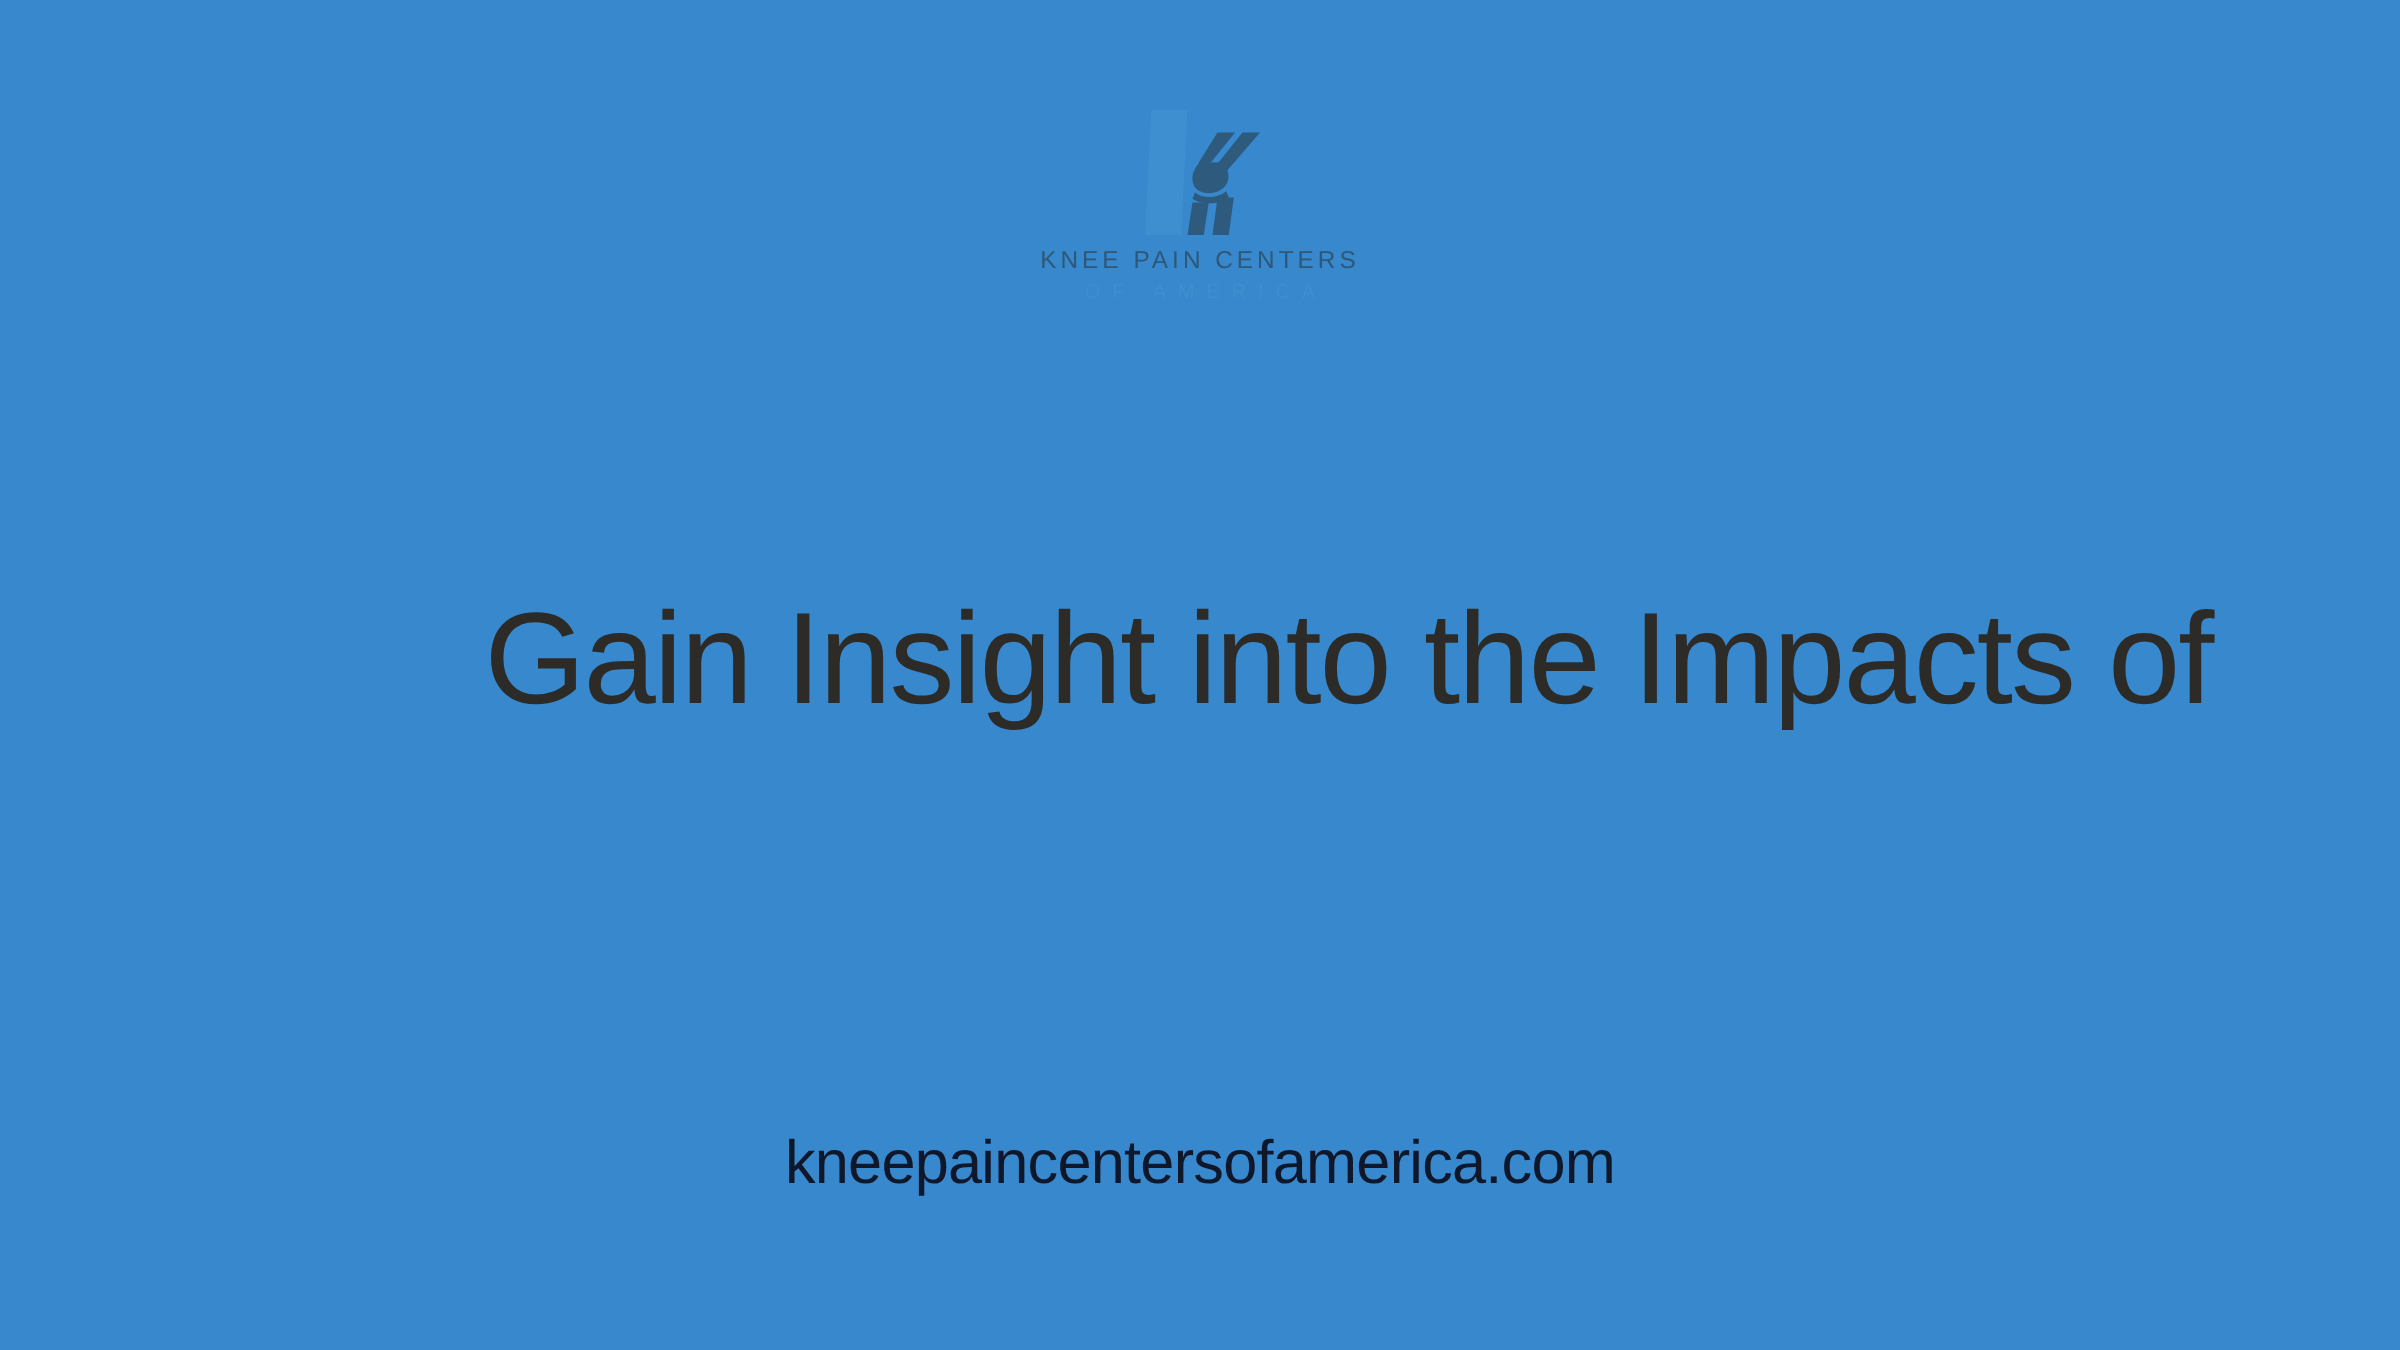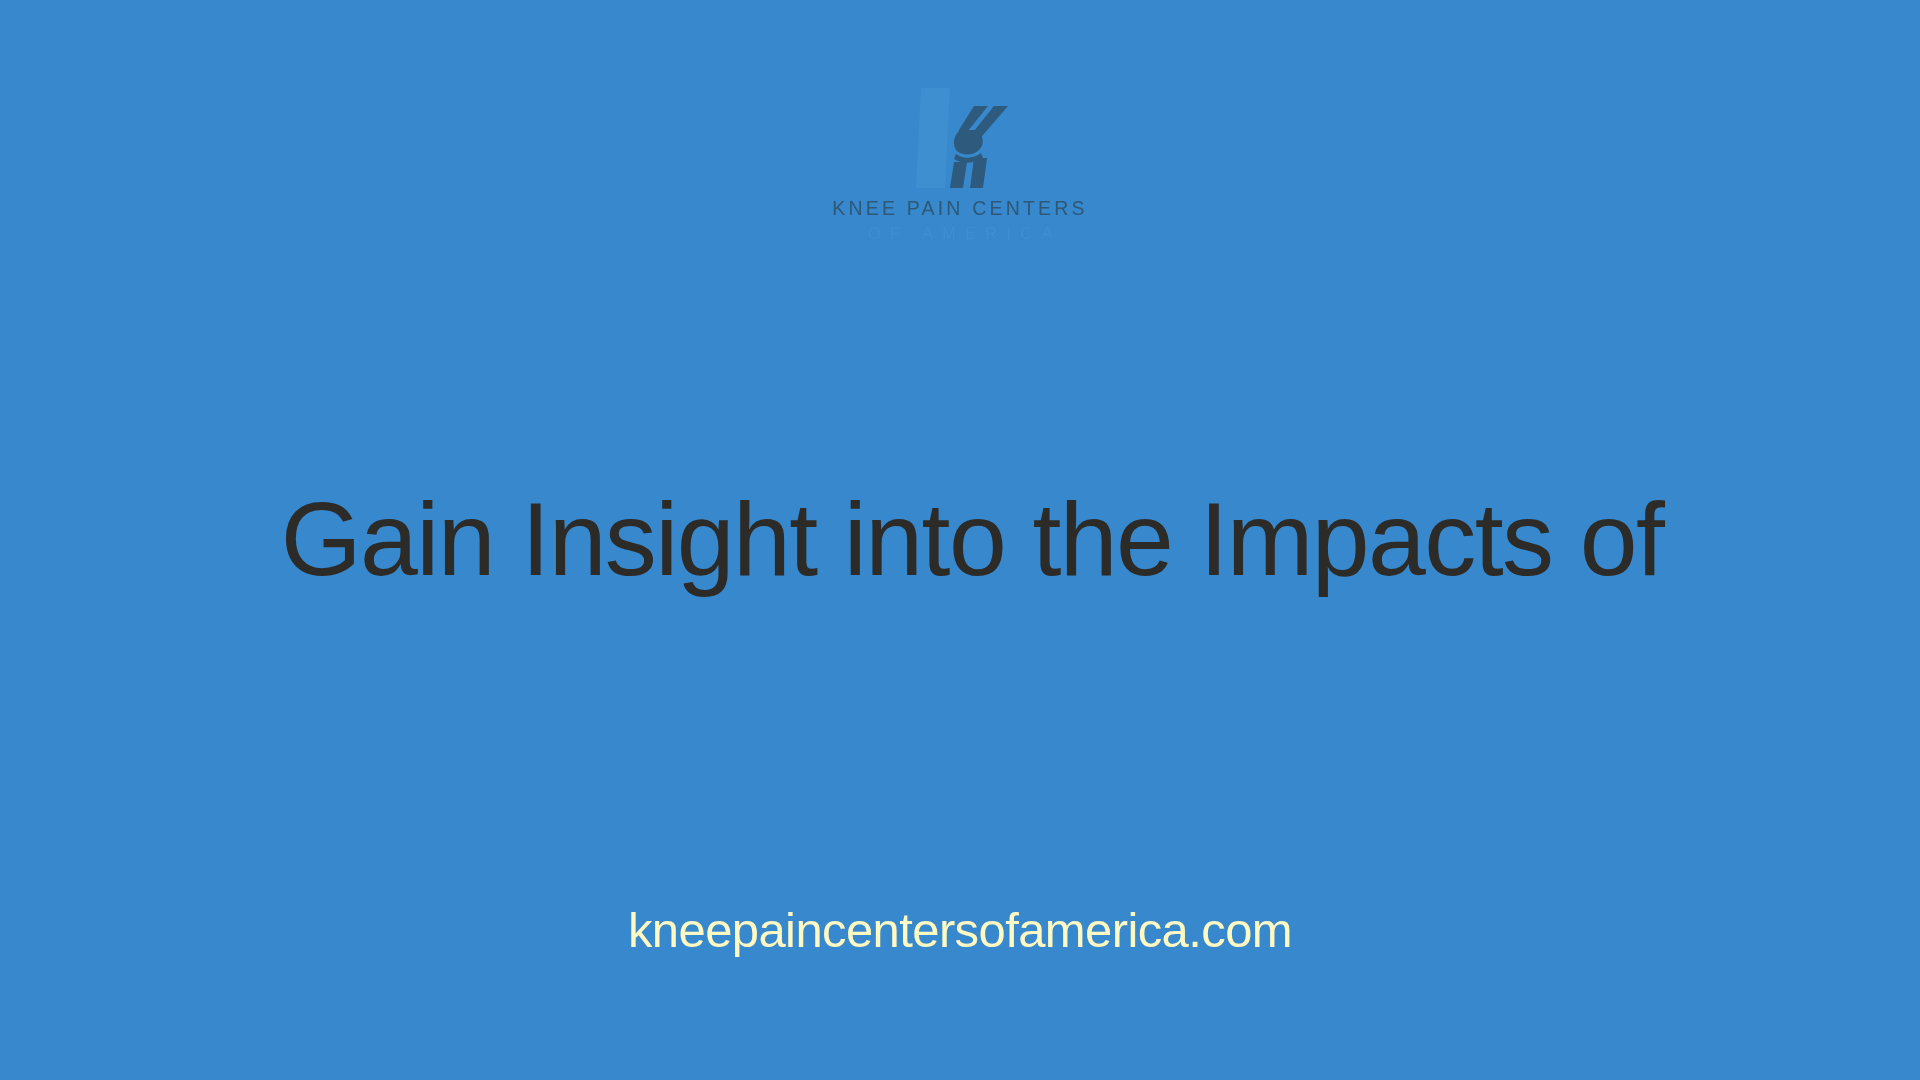--- a/index.html
+++ b/index.html
@@ -65,45 +65,45 @@
     text-align: center;
   }
 
   
   .headline {
     position: absolute;
     left: 50%;
     top: 472px;
     transform: translateX(-50%);
     width: 1620px;
-    text-align: center;
+    text-align: right;
     font-family: "Liberation Sans", sans-serif;
     font-size: 104px;
     font-weight: 500;
     line-height: 1.07;
     letter-spacing: -1.6px;
     color: #2c2b28;
-    margin: 12px;
+    margin: 0;
   }
   .headline-line {
     display: block;
   }
 
   
   .site-url {
     position: absolute;
     left: 0;
     right: 0;
     top: 906px;
     text-align: center;
     font-family: "Liberation Sans", sans-serif;
     font-size: 49px;
     font-weight: 400;
     letter-spacing: -0.6px;
-    color: #fef9c3;
+    color: #0f172a;
     line-height: 1;
   }
 </style>
 </head>
 <body>
 
 <div class="slide">
 
   <div class="brand-lockup">
 

